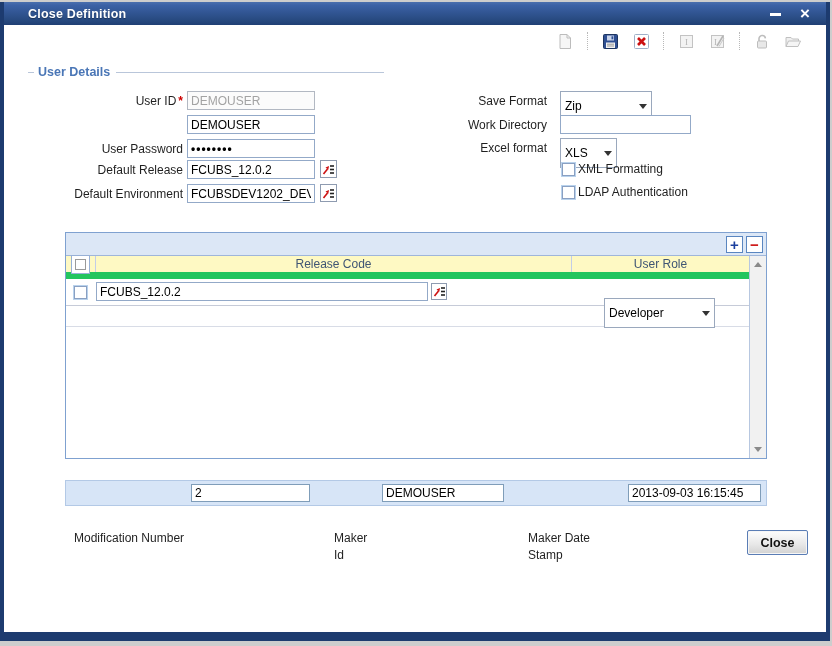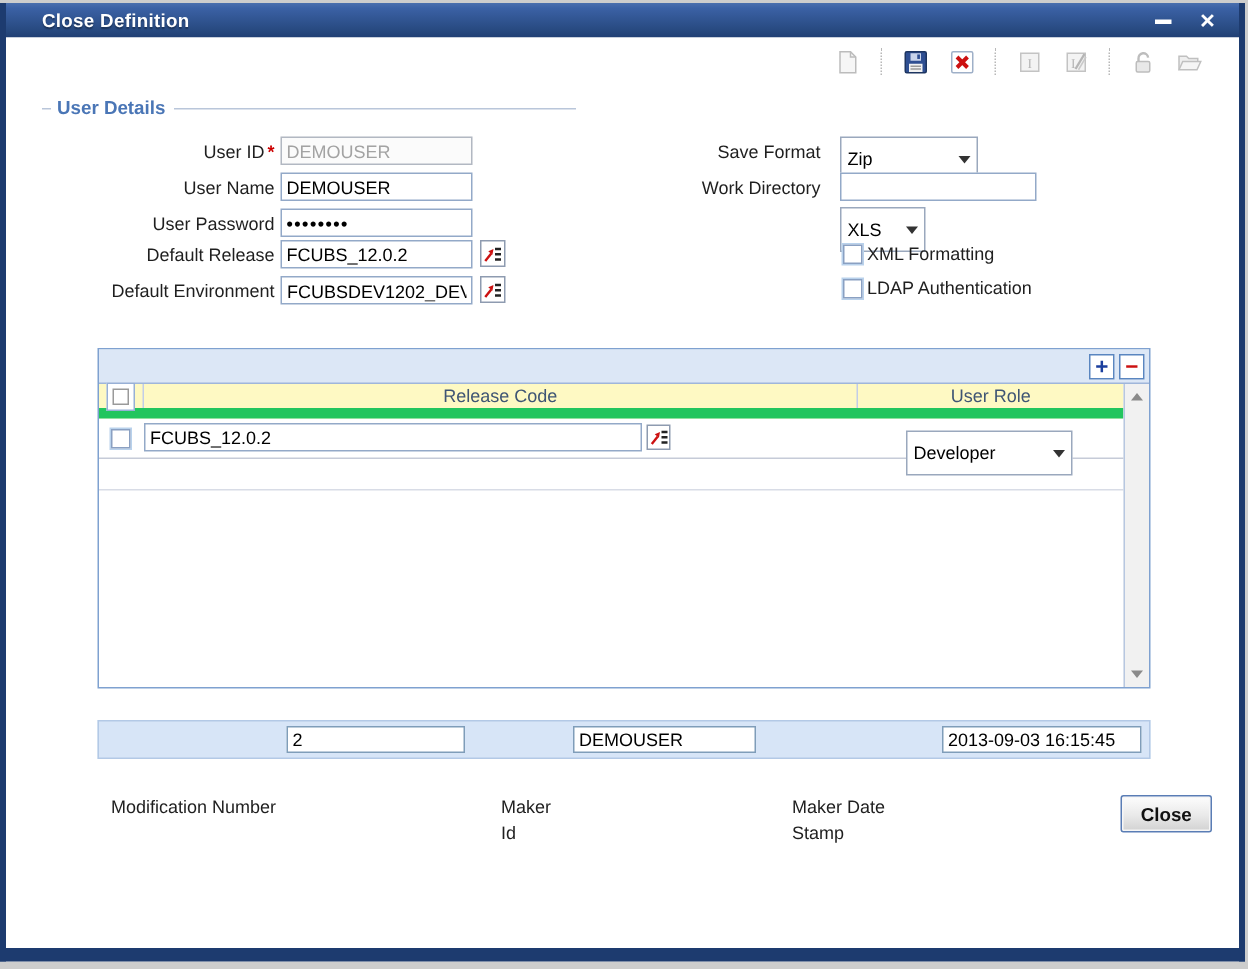--- a/index.html
+++ b/index.html
@@ -196,21 +196,20 @@
 
     <div class="section-hdr">
       <span class="tick"></span>
       <span class="txt">User Details</span>
       <span class="rule"></span>
     </div>
 
     <div class="lbl" style="left:24px; top:67px; width:155px;"><span>User ID</span><span class="req">*</span></div>
     <input class="txt disabled" style="left: 183px; top: 66px; width: 128px;" readonly="" value="DEMOUSER">
 
-    <div class="lbl" style="left:24px; top:91px; width:155px;">User Name</div>
     <input class="txt" style="left: 183px; top: 90px; width: 128px;" value="DEMOUSER">
 
     <div class="lbl" style="left:24px; top:115px; width:155px;">User Password</div>
     <input class="txt" style="left: 183px; top: 114px; width: 128px; font-weight: bold; letter-spacing: 1px;" value="••••••••">
 
     <div class="lbl" style="left:24px; top:136px; width:155px;">Default Release</div>
     <input class="txt" style="left: 183px; top: 135px; width: 128px;" value="FCUBS_12.0.2">
     <div class="lov" style="left:316px; top:135px;">
       <svg width="13" height="13" viewBox="0 0 13 13">
           <line x1="8" y1="3" x2="12" y2="3" stroke="#222" stroke-width="1.6"></line>
@@ -235,20 +234,21 @@
 
     <div class="lbl" style="left:423px; top:67px; width:120px;">Save Format</div>
     <div class="select" style="left:556px; top:66px; width:92px;">
       <span class="sel-txt">Zip</span>
       <span class="tri-down"></span>
     </div>
 
     <div class="lbl" style="left:423px; top:91px; width:120px;">Work Directory</div>
     <input class="txt" style="left: 556px; top: 90px; width: 131px;" value="">
 
+    <div class="lbl" style="left:423px; top:114px; width:120px;">Excel format</div>
     <div class="select" style="left:556px; top:113px; width:57px;">
       <span class="sel-txt">XLS</span>
       <span class="tri-down"></span>
     </div>
 
     <div class="chkbox" style="left:558px; top:138px;"></div>
     <div class="chk-lbl" style="left:574px; top:137px;text-align:center;">XML Formatting</div>
 
     <div class="chkbox" style="left:558px; top:161px;"></div>
     <div class="chk-lbl" style="left:574px; top:160px;">LDAP Authentication</div>
@@ -279,21 +279,21 @@
           <input class="txt" style="left: 30px; top: 3px; width: 332px;" value="FCUBS_12.0.2">
           <div class="lov" style="left:365px; top:4px; width:16px; height:17px;">
             <svg width="13" height="13" viewBox="0 0 13 13">
                 <line x1="8" y1="3" x2="12" y2="3" stroke="#222" stroke-width="1.6"></line>
                 <line x1="8" y1="6.5" x2="12" y2="6.5" stroke="#222" stroke-width="1.6"></line>
                 <line x1="8" y1="10" x2="12" y2="10" stroke="#222" stroke-width="1.6"></line>
                 <line x1="1.5" y1="11" x2="5.5" y2="6" stroke="#cc1111" stroke-width="1.6"></line>
                 <path d="M3.5 4.5 L7 3 L6.3 6.8 Z" fill="#cc1111"></path>
               </svg>
           </div>
-          <div class="select" style="left:538px; top:8px; width:111px;">
+          <div class="select" style="left:538px; top:19px; width:111px;">
             <span class="sel-txt">Developer</span>
             <span class="tri-down"></span>
           </div>
         </div>
         <div class="grow-empty"></div>
       </div>
     </div>
 
     <div class="audit">
       <div class="lbl" style="left:8px; width:114px;">Modification Number</div>

